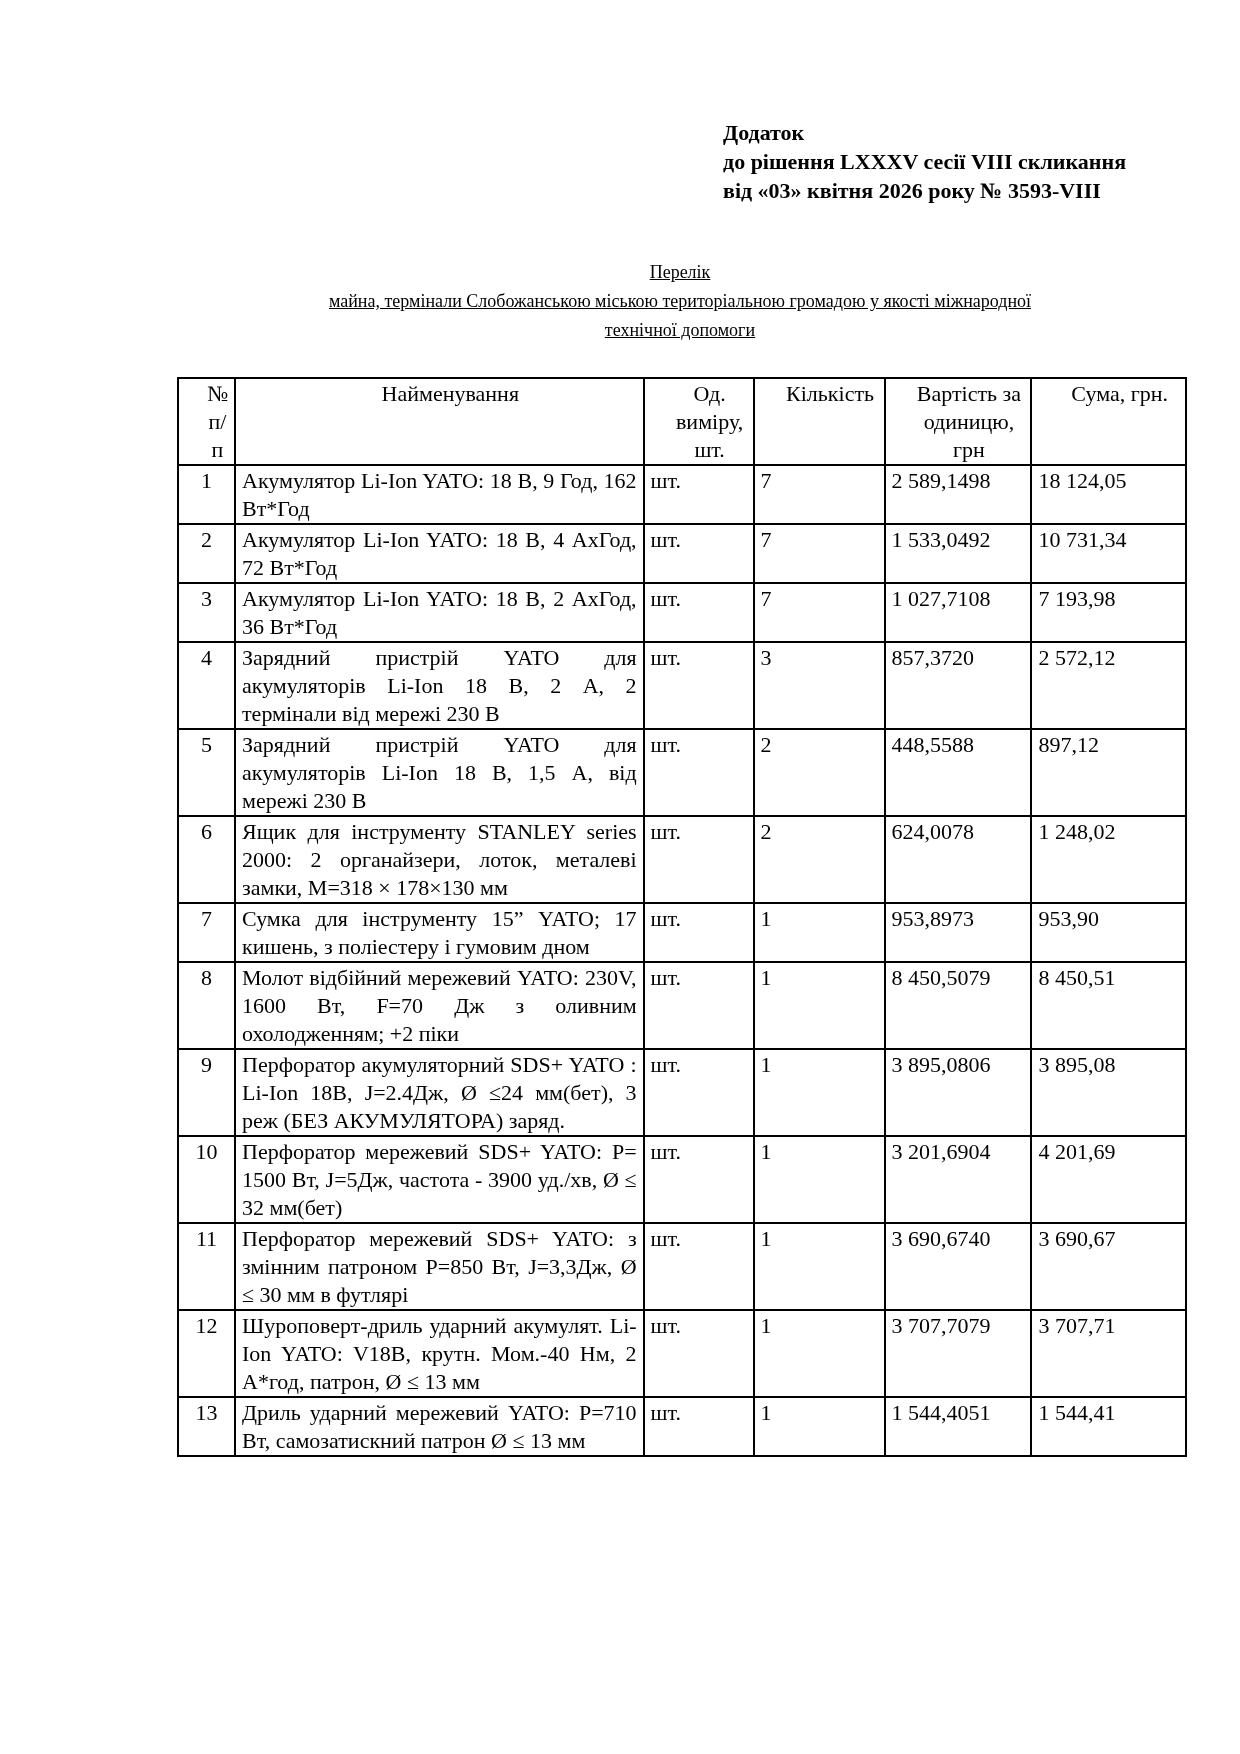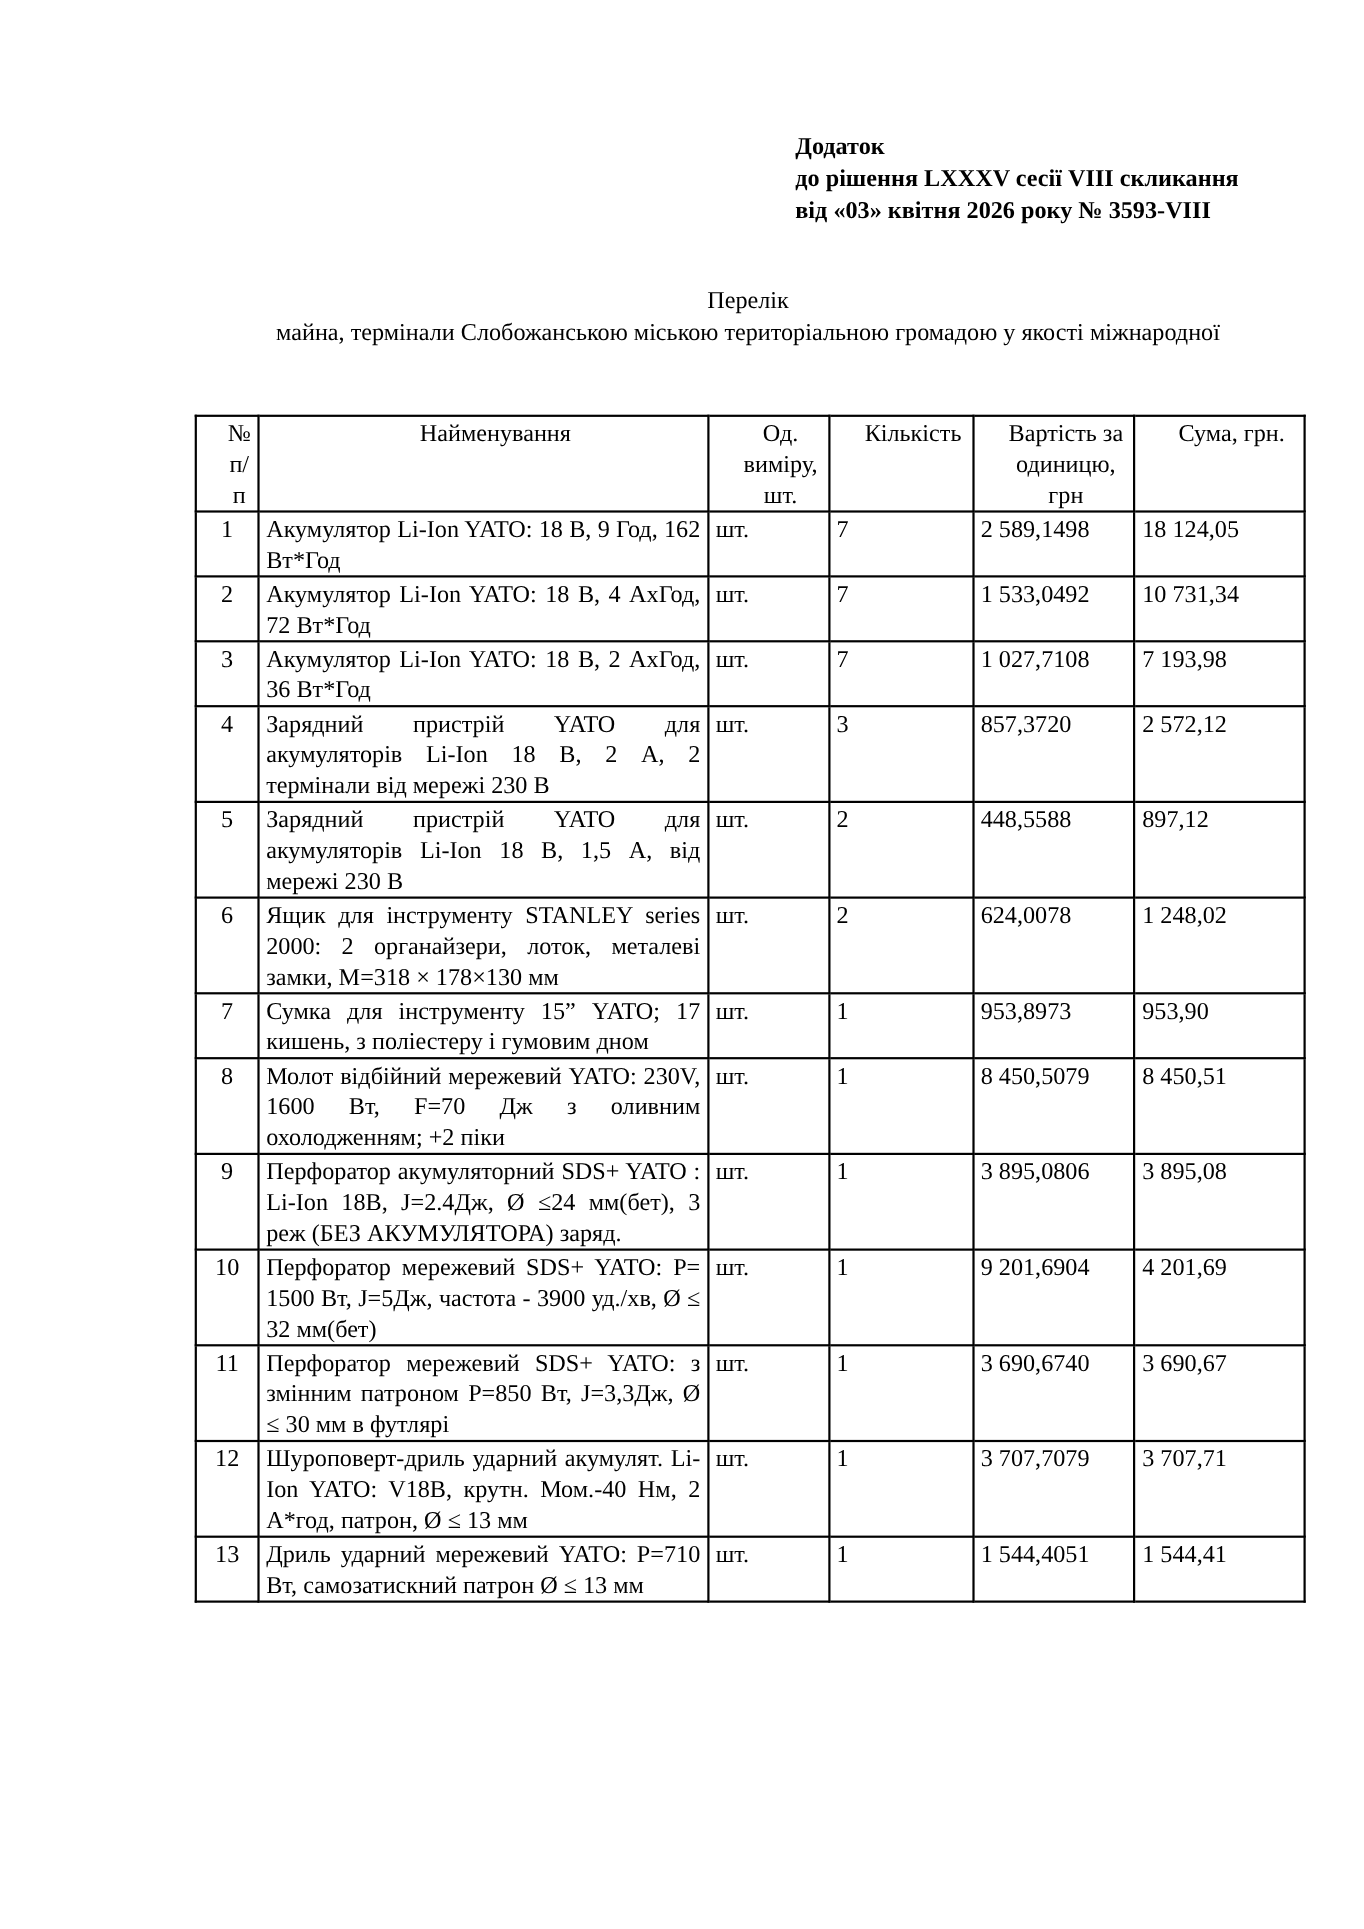--- a/index.html
+++ b/index.html
@@ -7,21 +7,21 @@
     width: 1240px; height: 1754px; position: relative; overflow: hidden;
     font-family: "Liberation Serif", "DejaVu Serif", serif; color: #000;
   }
   .approval {
     position: absolute; left: 723px; top: 118px;
     font-size: 22px; line-height: 29px; font-weight: bold;
   }
   .approval div { white-space: nowrap; font-family: Liberation Serif, serif; }
   .title-block {
     position: absolute; left: 160px; top: 258px; width: 1040px;
-    text-align: center; font-size: 22px; line-height: 29px;
+    text-align: center; font-size: 18px; line-height: 29px; text-decoration: underline;
   }
   table.items {
     position: absolute; left: 177px; top: 377px; width: 1010px;
     border-collapse: collapse; font-size: 22px; line-height: 28px;
   }
   table.items th, table.items td {
     border: 2px solid #000; vertical-align: top; padding: 1px 6px 0 6px;
     font-weight: normal;
   }
   table.items th { text-align: center; padding-left: 28px; }
@@ -41,20 +41,21 @@
 
 <div class="approval">
   <div>Додаток</div>
   <div>до рішення LXXXV сесії VIII скликання</div>
   <div>від «03» квітня 2026 року № 3593-VIII</div>
 </div>
 
 <div class="title-block">
   <div>Перелік</div>
   <div>майна, термінали Слобожанською міською територіальною громадою у якості міжнародної</div>
+  <div>технічної допомоги</div>
 </div>
 
 <table class="items">
   <colgroup>
     <col class="w-num">
       <col class="w-name">
       <col class="w-unit">
       <col class="w-qty">
       <col class="w-price">
       <col class="w-sum">
@@ -140,21 +141,21 @@
         <td class="c-unit">шт.</td>
         <td class="c-qty">1</td>
         <td class="c-price">3 895,0806</td>
         <td class="c-sum">3 895,08</td>
       </tr>
       <tr>
         <td class="c-num">10</td>
         <td class="c-name">Перфоратор мережевий SDS+ YATO: P= 1500 Вт, J=5Дж, частота - 3900 уд./хв, Ø ≤ 32 мм(бет)</td>
         <td class="c-unit">шт.</td>
         <td class="c-qty">1</td>
-        <td class="c-price">9 201,6904</td>
+        <td class="c-price">3 201,6904</td>
         <td class="c-sum">4 201,69</td>
       </tr>
       <tr>
         <td class="c-num">11</td>
         <td class="c-name">Перфоратор мережевий SDS+ YATO: з змінним патроном P=850 Вт, J=3,3Дж, Ø ≤ 30 мм в футлярі</td>
         <td class="c-unit">шт.</td>
         <td class="c-qty">1</td>
         <td class="c-price">3 690,6740</td>
         <td class="c-sum">3 690,67</td>
       </tr>

